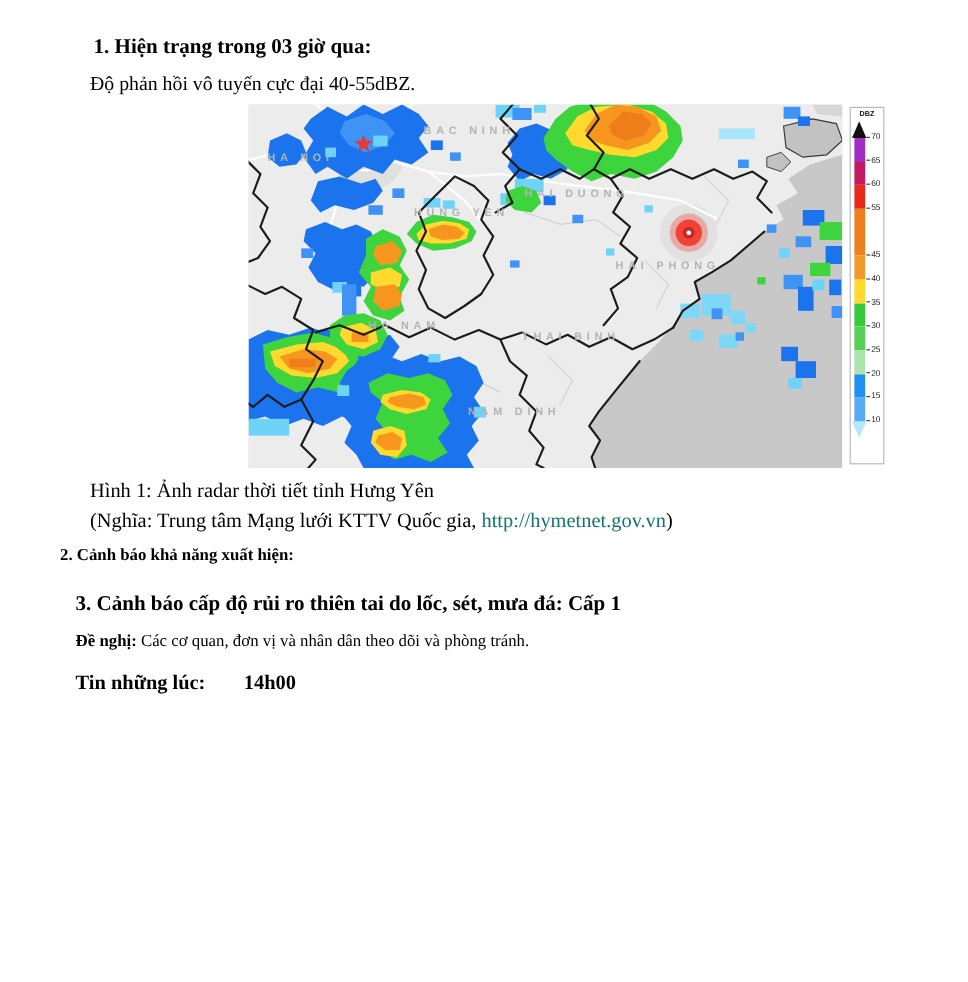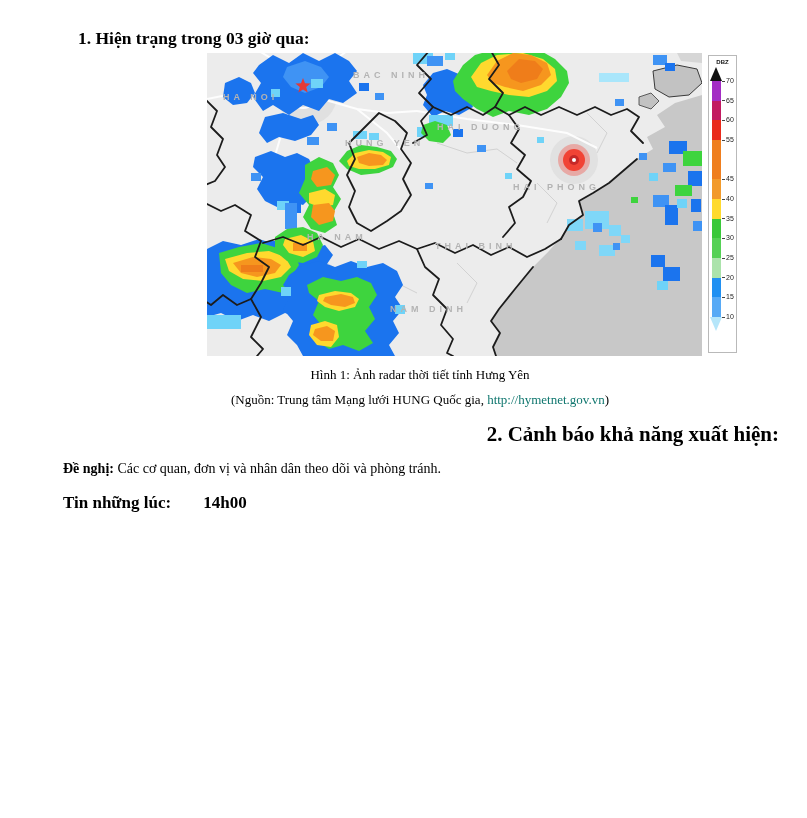--- a/index.html
+++ b/index.html
@@ -1,20 +1,20 @@
 <!DOCTYPE html>
 <html><head>
 <meta charset="utf-8">
 <style>
   html,body{margin:0;padding:0;}
   body{width:807px;height:818px;background:#ffffff;color:#000;
        font-family:"Liberation Serif",serif;overflow:hidden;}
   .page{padding:0 28px;width:751px;margin-top:28px;}
   .h1{font-weight:bold;font-size:17.5px;margin:14px 0 0 50px;}
-  .h2{font-weight:bold;font-size:21px;margin:10px 0 0 22px;text-align:right;}
+  .h2{font-weight:bold;font-size:14px;margin:10px 0 0 22px;}
   .h3{font-weight:bold;font-size:17.5px;margin:20px 0 0 35px;}
   .para{font-size:16.5px;line-height:26px;text-align:justify;margin:12px 0 0 0;text-indent:47px;}
   .para2{font-size:16.5px;line-height:26px;text-align:justify;margin:0;text-indent:40px;}
   .para.first-s2{margin-top:20px;}
   .dbz-line{font-size:16.5px;line-height:26px;margin:8px 0 0 0;text-indent:47px;}
   .figure{position:relative;width:530px;height:303px;margin:4px 0 0 179px;}
   .map{position:absolute;left:0;top:0;width:495px;height:303px;background:#ececec;overflow:hidden;}
   .map svg{display:block;}
   .maplbl{font-family:"Liberation Sans",sans-serif;font-size:9px;letter-spacing:4px;fill:#b3b3b3;font-weight:bold;}
   .colorbar{position:absolute;right:0;top:2px;width:29px;height:298px;background:#fff;
@@ -23,33 +23,34 @@
   .cb-arrow-up{width:0;height:0;border-left:6px solid transparent;border-right:6px solid transparent;
                border-bottom:14px solid #111;margin:2px 0 0 1px;}
   .cb-scale{position:relative;height:236px;margin-left:1px;}
   .cb-segs{position:absolute;left:2px;top:0;bottom:0;width:9px;display:flex;flex-direction:column;}
   .cb-seg{width:9px;}
   .cb-tick{position:absolute;left:12px;font-size:7px;color:#222;white-space:nowrap;}
   .cb-tick::before{content:"";display:inline-block;width:3px;border-top:1px solid #444;
                    vertical-align:middle;margin-right:1px;}
   .cb-arrow-down{width:0;height:0;border-left:6px solid transparent;border-right:6px solid transparent;
                  border-top:14px solid #b5e6fa;margin:0 0 0 1px;}
-  .fig-captions{width:690px;margin:6px 0 0 47px;text-align:center;font-size:13px;line-height:25px;}
+  .fig-captions{width:690px;margin:6px 0 0 47px;text-align:left;font-size:17px;line-height:25px;}
   .src-link{text-decoration:none;}
   .inline-bold{font-weight:bold;}
   .req-line{font-size:14px;line-height:26px;margin:9px 0 0 35px;}
   .issued-line{font-size:17px;font-weight:bold;margin:11px 0 0 35px;}
   .issued-time{display:inline-block;margin-left:32px;}
 </style>
 </head>
 <body>
 
 <div class="page">
 
   <div class="h1">1. Hiện trạng trong 03 giờ qua:</div>
+  <p class="dbz-line">Độ phản hồi vô tuyến cực đại 40-55dBZ.</p>
 
   <div class="figure">
     <div class="map">
       <svg width="495" height="303" viewBox="0 0 495 303">
 
         <rect width="495" height="303" fill="#ececec"></rect>
         <circle cx="100" cy="42" r="30" fill="#e0e0e0"></circle>
         <circle cx="367" cy="107" r="24" fill="#e1e1e1"></circle>
 
         <path fill="#c8c8c8" d="M495,42 L468,50 450,62 458,74 440,84 446,96 430,106 416,118 402,130 386,140 372,148 376,162 362,172 354,184 342,198 326,214 308,236 292,256 284,268 293,280 286,294 289,303 L495,303 Z"></path>
@@ -248,21 +249,22 @@
           <span class="cb-tick" style="top: calc(83.3333% - 4px);">20</span>
           <span class="cb-tick" style="top: calc(91.6667% - 4px);">15</span>
           <span class="cb-tick" style="top: calc(100% - 4px);">10</span>
         </div>
       <div class="cb-arrow-down"></div>
     </div>
   </div>
 
   <div class="fig-captions">
     <div>Hình 1: Ảnh radar thời tiết tỉnh Hưng Yên</div>
-    <div><span>(Nguồn: Trung tâm Mạng lưới HUNG Quốc gia, </span><a class="src-link" id="src-link" href="#" style="color: #0f766e;">http://hymetnet.gov.vn</a><span>)</span></div>
+    <div><span>(Nghĩa: Trung tâm Mạng lưới KTTV Quốc gia, </span><a class="src-link" id="src-link" href="#" style="color: #0f766e;">http://hymetnet.gov.vn</a><span>)</span></div>
   </div>
 
   <div class="h2">2. Cảnh báo khả năng xuất hiện:</div>
 
+  <div class="h3">3. Cảnh báo cấp độ rủi ro thiên tai do lốc, sét, mưa đá: Cấp 1</div>
   <p class="req-line"><span class="inline-bold">Đề nghị:</span>&nbsp;<span>Các cơ quan, đơn vị và nhân dân theo dõi và phòng tránh.</span></p>
   <p class="issued-line"><span>Tin những lúc:</span><span class="issued-time">14h00</span></p>
 
 </div>
 
 </body></html>

